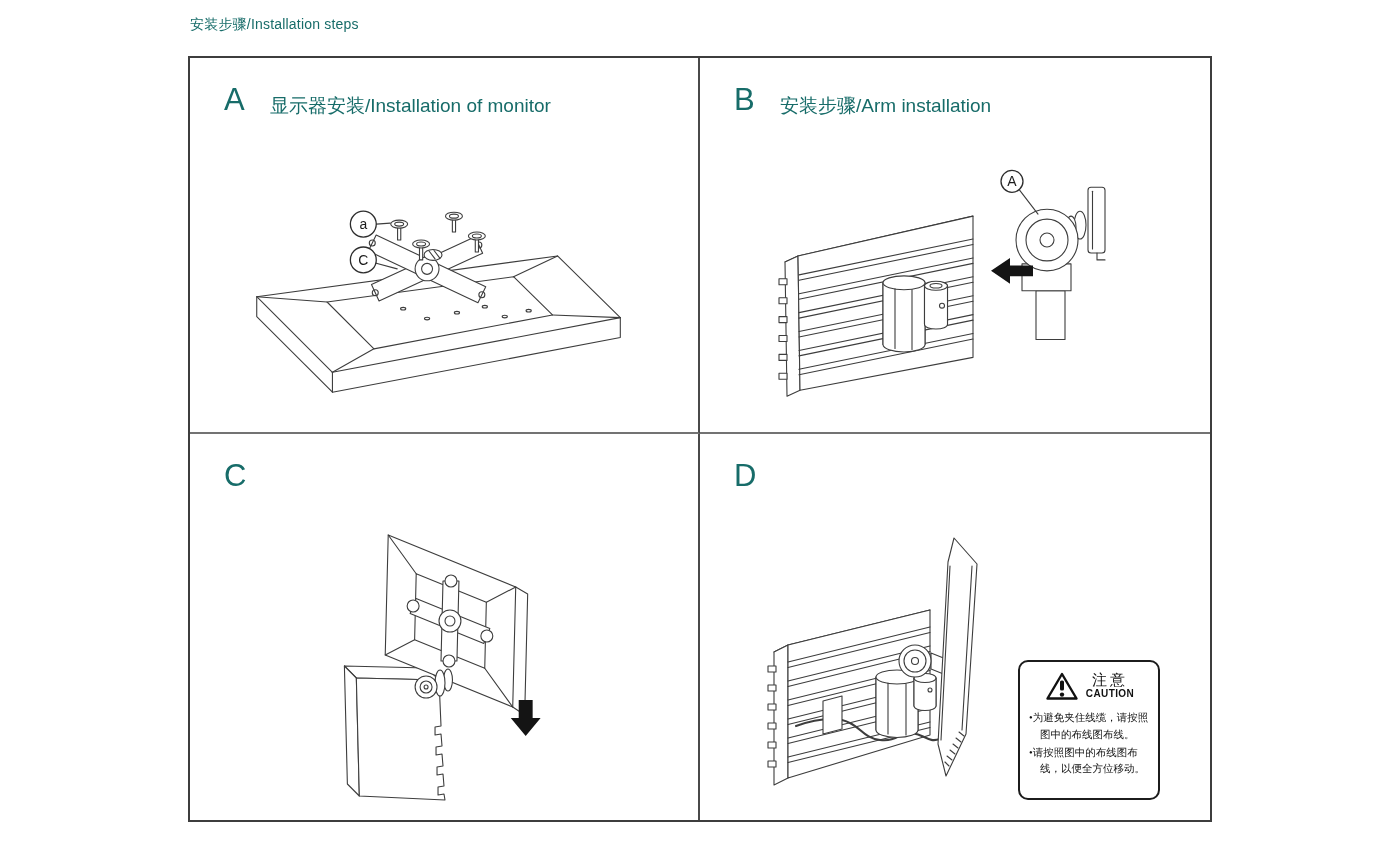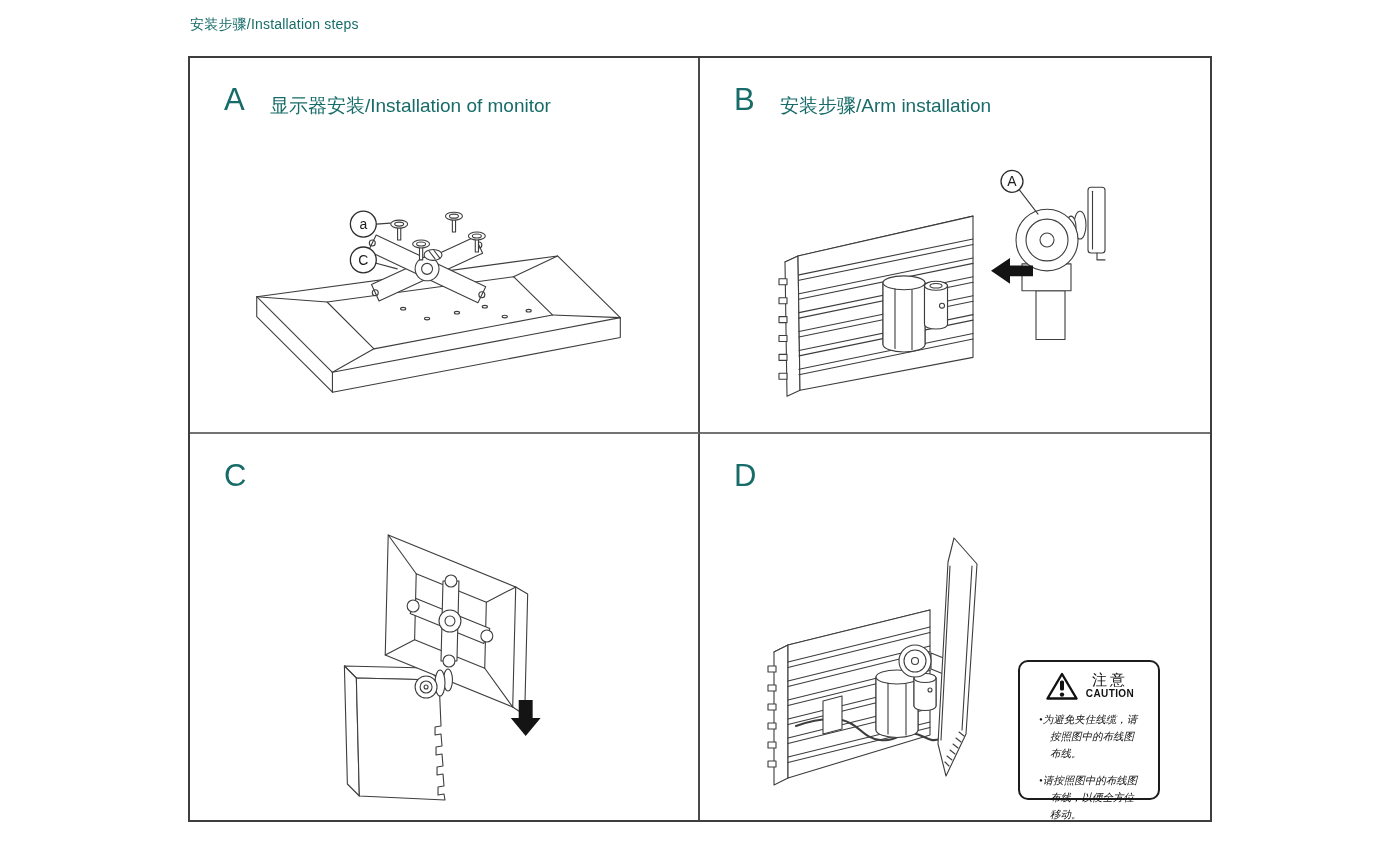--- a/index.html
+++ b/index.html
@@ -35,21 +35,21 @@
     position:absolute;left:318px;top:226px;width:142px;height:140px;box-sizing:border-box;
     border:2px solid #1c1c1c;border-radius:10px;background:#fff;padding:9px 7px 6px 8px;
     font-family:"Liberation Serif","DejaVu Serif",serif;z-index:4;
   }
   .caution-head{display:flex;align-items:center;justify-content:center;gap:7px;}
   .caution-titles{display:flex;flex-direction:column;align-items:center;}
   .caution-zh{font-size:15px;letter-spacing:3px;color:#111;line-height:1.1;}
   .caution-en{font-size:10px;font-weight:bold;letter-spacing:.4px;color:#111;
     font-family:"Liberation Sans","DejaVu Sans",sans-serif;line-height:1.2;}
   .caution-body{margin-top:9px;font-size:10.5px;line-height:1.6;color:#111;}
-  .caution-body p{margin:11px;padding-left:11px;text-indent:-11px;font-style:italic;}
+  .caution-body p{margin:1px;padding-left:11px;text-indent:-11px;}
 </style>
 </head>
 <body>
 
 <div class="page-title">安装步骤/Installation steps</div>
 
 <div class="grid">
 
   <section class="panel pa">
     <div class="panel-head">

